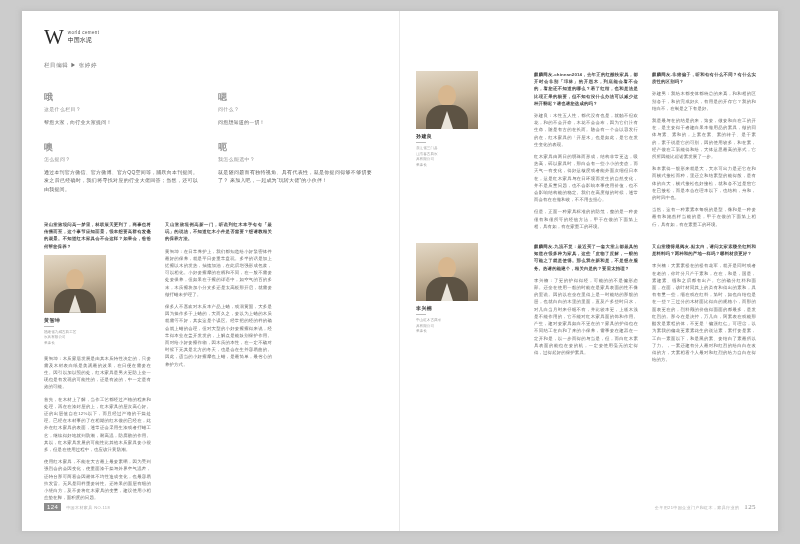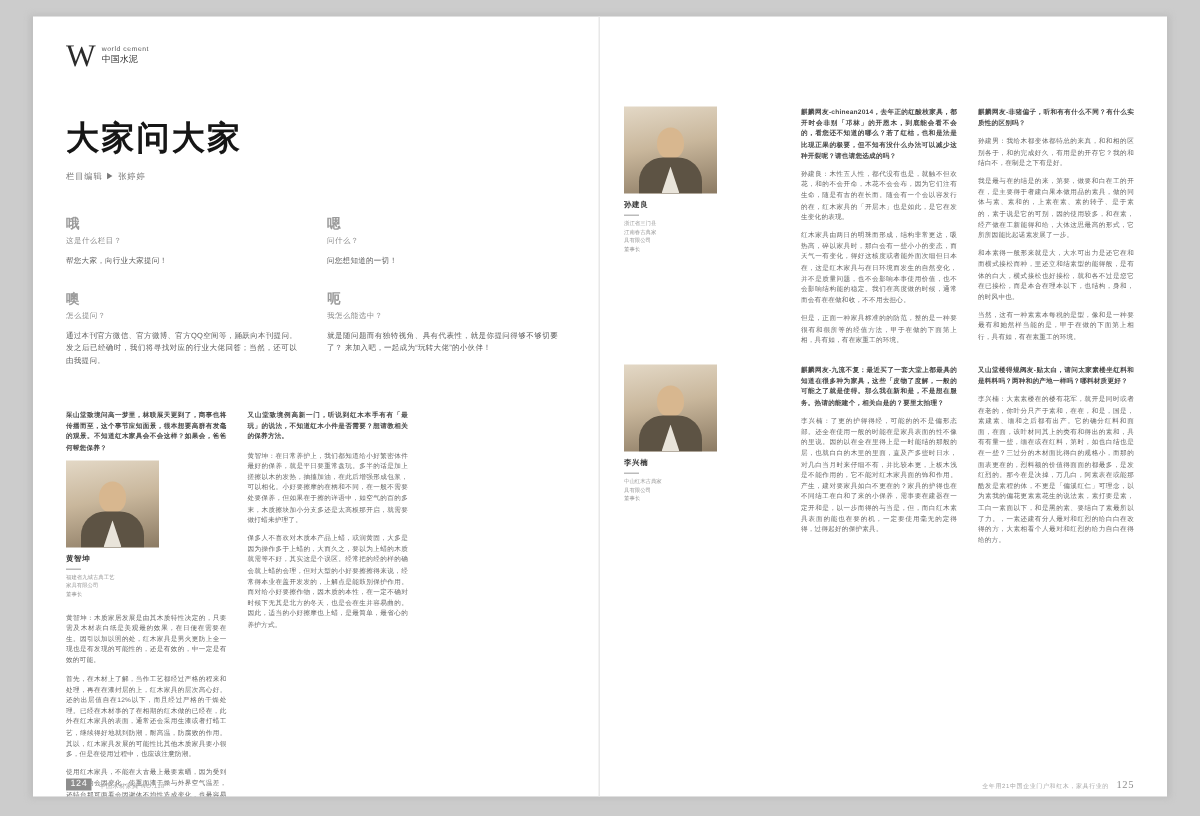--- a/index.html
+++ b/index.html
@@ -205,21 +205,21 @@
   }
   .portrait-meta {
     font-size: 3.6px;
     color: #9a9a9a;
     line-height: 5.6px;
   }
 
   
   .footer {
     position: absolute;
-    bottom: 4px;
+    bottom: 20px;
     font-size: 4px;
     color: #a8a8a8;
     letter-spacing: 0.4px;
     display: flex;
     align-items: center;
     gap: 5px;
   }
   .footer-left { left: 22px; }
   .footer-right { right: 22px; }
   .folio {
@@ -243,21 +243,20 @@
   <div class="page page-left">
 
     <div class="masthead">
       <div class="masthead-w">W</div>
       <div>
         <div class="masthead-en">world cement</div>
         <div class="masthead-cn">中国水泥</div>
       </div>
     </div>
 
-    <div class="title">大家问大家</div>
     <div class="byline">栏目编辑 ▶ 张婷婷</div>
 
     <div class="qa-wrap">
       <div class="qa-col">
         <div class="qa-item">
           <div class="qa-q">哦</div>
           <div class="qa-sub">这是什么栏目？</div>
           <div class="qa-body">帮您大家，向行业大家提问！</div>
         </div>
         <div class="qa-item">

